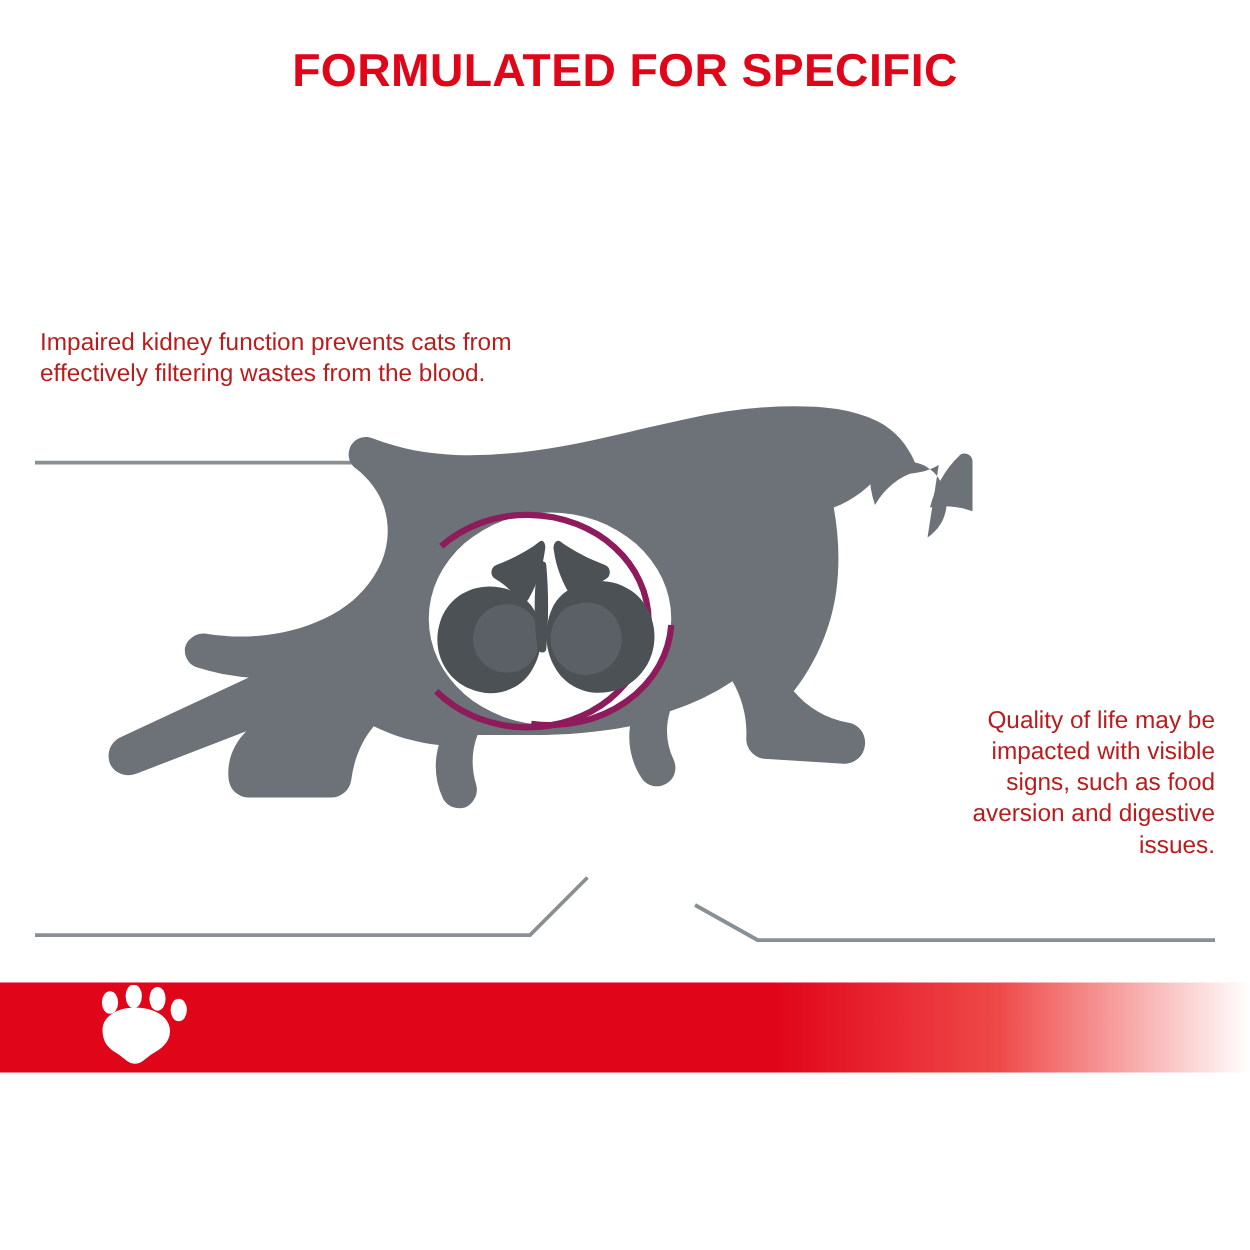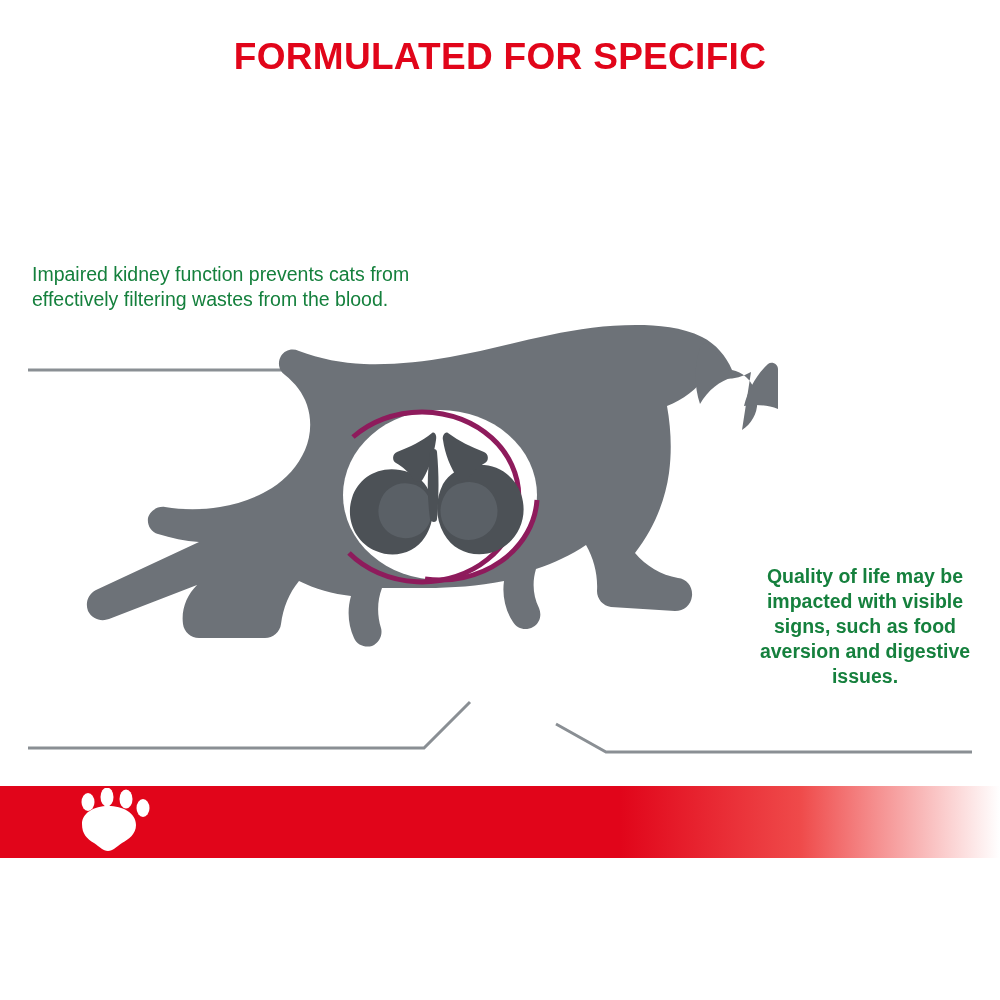--- a/index.html
+++ b/index.html
@@ -20,29 +20,29 @@
     color:#e1051a;
     font-weight:bold;
     font-size:37px;
     line-height:46px;
     letter-spacing:0.3px;
   }
 
   
   .callout{
     position:absolute;
-    color:#15803d;
+    color:#b91c1c;
     font-size:19.5px;
     line-height:25px;
   }
   #callout-kidney-function{
     left:32px;top:262px;width:380px;text-align:left;
   }
   #callout-quality-of-life{
-    right:28px;top:564px;width:214px;text-align:center;font-weight:bold;
+    right:28px;top:564px;width:214px;text-align:right;
   }
   #callout-drinking{
     left:28px;top:760px;width:460px;text-align:left;
   }
 
   
   .leaders{position:absolute;left:0;top:0;width:1000px;height:1000px;}
 
   
   .illustration{position:absolute;left:0;top:0;width:1000px;height:1000px;}

